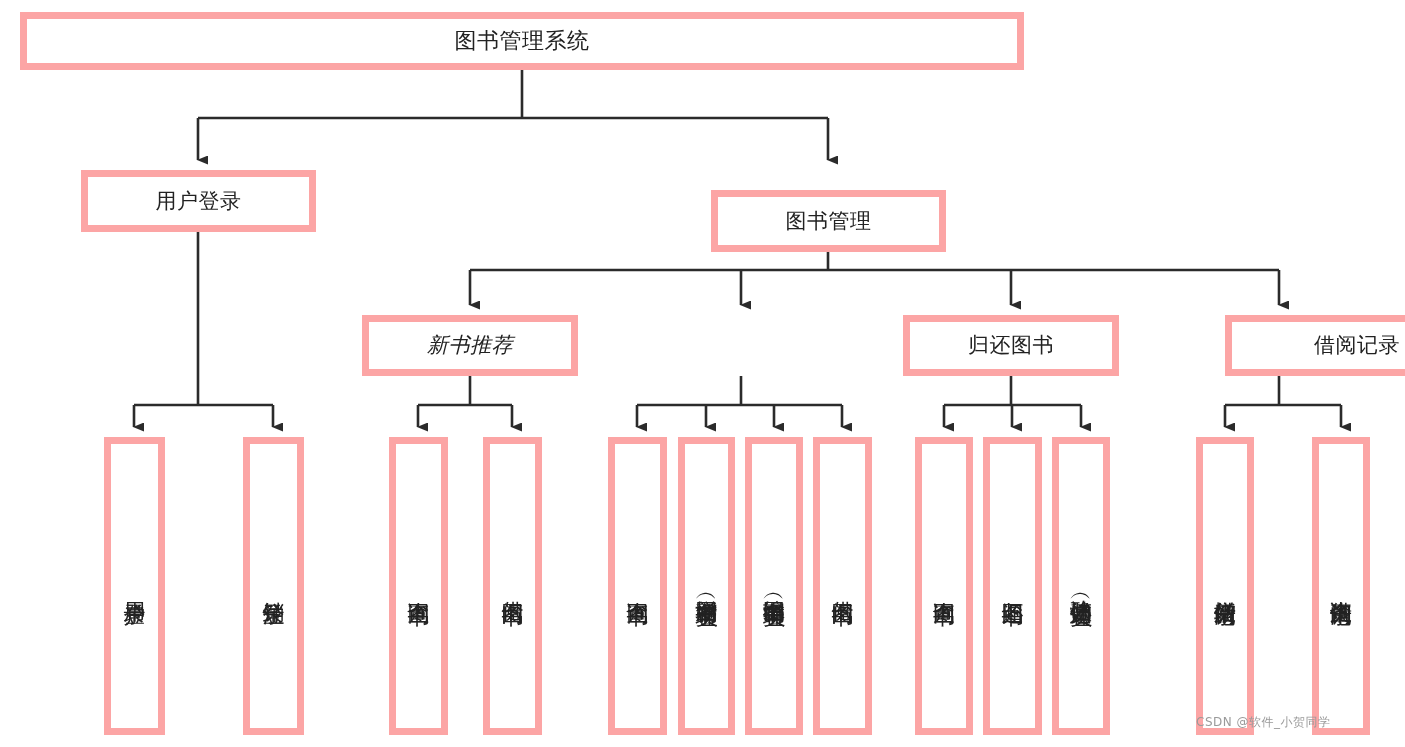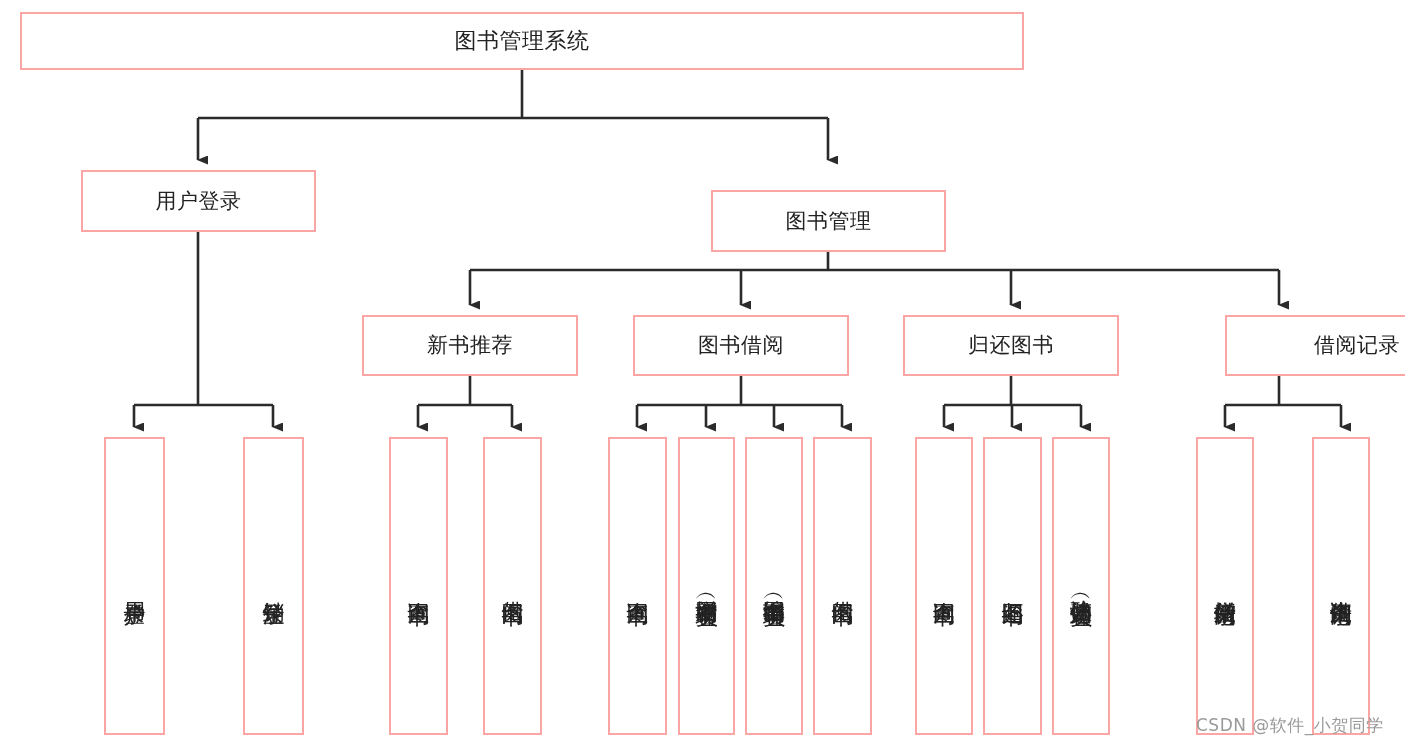--- a/index.html
+++ b/index.html
@@ -23,21 +23,21 @@
     left: 0;
     top: 0;
     width: 1405px;
     height: 747px;
     pointer-events: none;
   }
   .node {
     position: absolute;
     box-sizing: border-box;
     background: #ffffff;
-    border: 2px solid #fca5a5;
+    border: 7px solid #fca5a5;
     display: flex;
     align-items: center;
     justify-content: center;
     color: #222222;
   }
   .node .label {
     display: block;
     text-align: center;
     line-height: 1.18;
     letter-spacing: 0.5px;
@@ -58,21 +58,21 @@
     text-orientation: upright;
     font-size: 22px;
     line-height: 1.1;
     letter-spacing: 1px;
     max-height: 280px;
   }
   #watermark {
     position: absolute;
     left: 1196px;
     top: 714px;
-    font-size: 17px;
+    font-size: 12px;
     color: #9a9a9a;
     white-space: nowrap;
     font-family: "DejaVu Sans", "Liberation Sans", sans-serif;
     letter-spacing: 0.5px;
   }
 </style>
 </head>
 <body>
 
 <div id="diagram-root">
@@ -132,25 +132,22 @@
     <span class="label">图书管理系统</span>
   </div>
 
   <div class="node horiz" style="left:81px; top:170px; width:235px; height:62px;">
     <span class="label">用户登录</span>
   </div>
   <div class="node horiz" style="left:711px; top:170px; width:235px; height:62px;margin-top:20px;">
     <span class="label">图书管理</span>
   </div>
 
-  <div class="node horiz" style="left:362px; top:315px; width:216px; height:61px;">
+  <div class="node horiz" style="left:362px; top:315px; width:216px; height:61px;font-style:italic;">
     <span class="label">新书推荐</span>
-  </div>
-  <div class="node horiz" style="left:633px; top:315px; width:216px; height:61px;">
-    <span class="label">图书借阅</span>
   </div>
   <div class="node horiz" style="left:903px; top:315px; width:216px; height:61px;">
     <span class="label">归还图书</span>
   </div>
   <div class="node horiz" style="left:1225px; top:315px; width:216px; height:61px;padding-left:48px;">
     <span class="label">借阅记录</span>
   </div>
 
   <div class="node vert" style="left:104px; top:437px; width:61px; height:298px;">
     <span class="label">用户登录</span>

